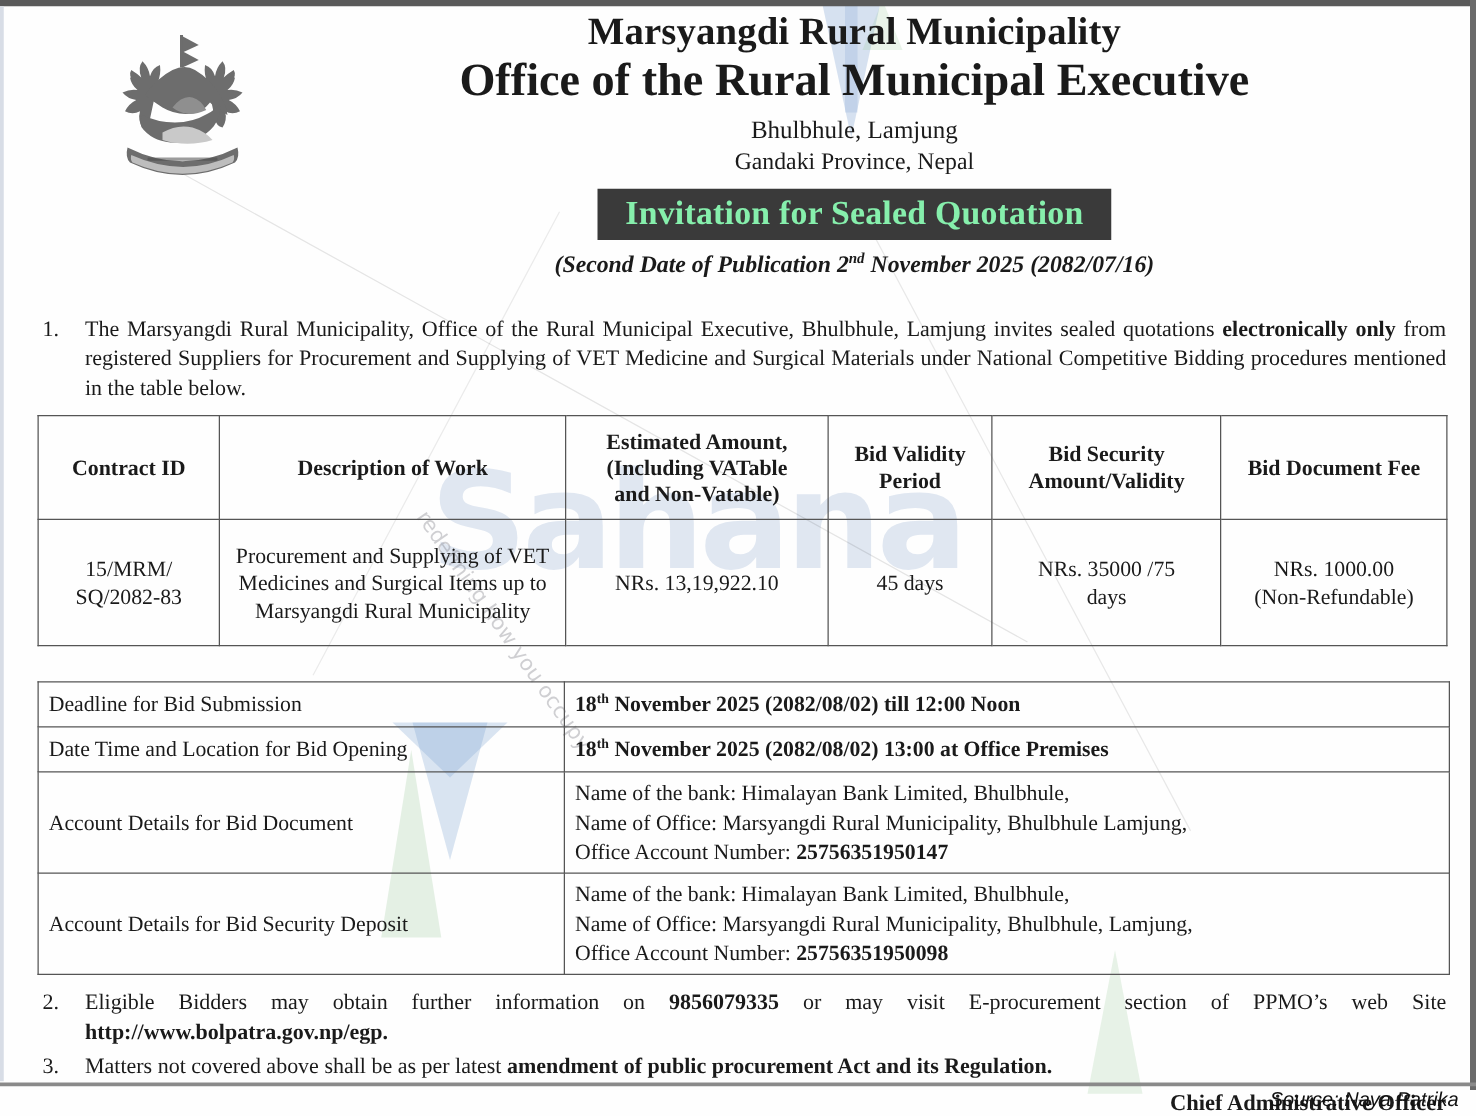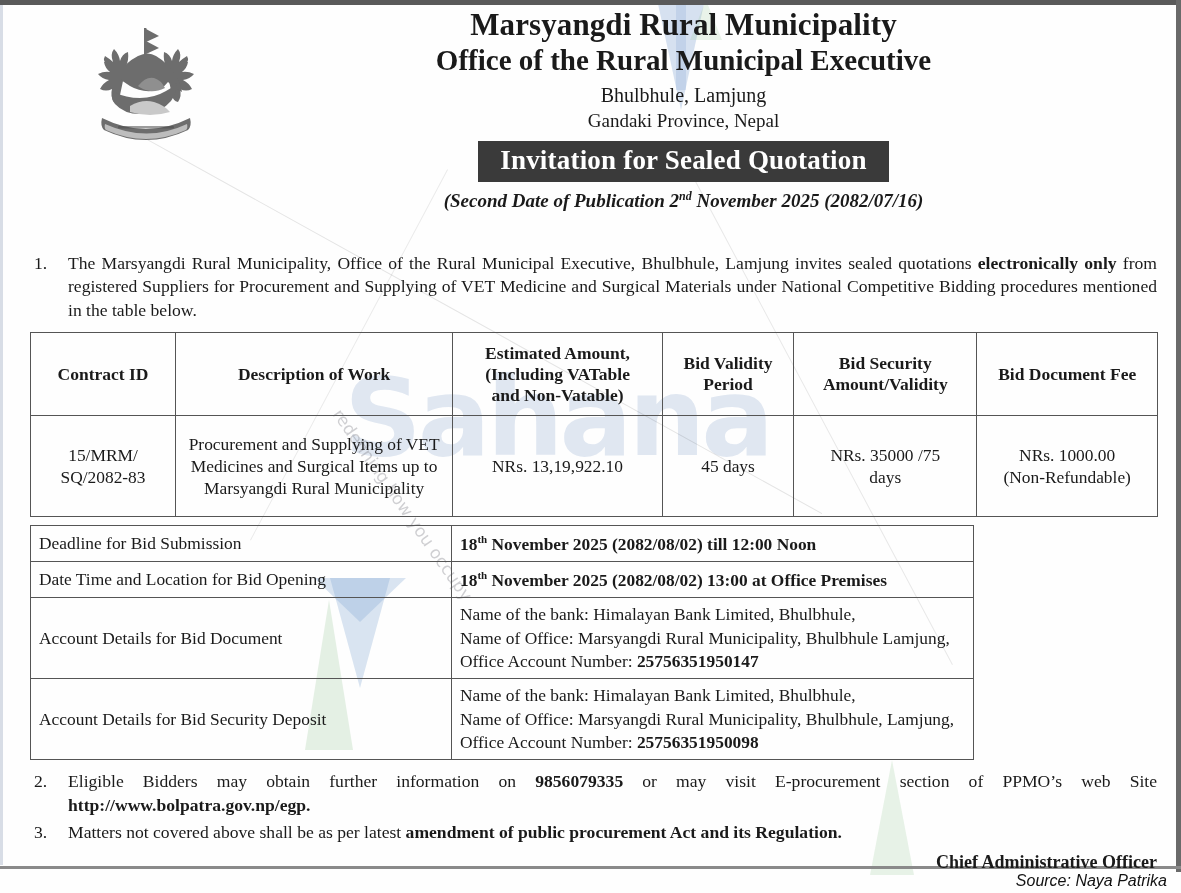--- a/index.html
+++ b/index.html
@@ -185,37 +185,37 @@
     margin-right: 40px;
     text-align: center;
   }
   .org-line-1 {
     font-size: 31px;
     font-weight: bold;
     line-height: 1.12;
     letter-spacing: 0.1px;
   }
   .org-line-2 {
-    font-size: 29px;
+    font-size: 37px;
     font-weight: bold;
     line-height: 1.2;
   }
   .addr-1 {
     font-size: 20px;
     line-height: 1.35;
     margin-top: 4px;
   }
   .addr-2 {
     font-size: 19px;
     line-height: 1.3;
   }
   .title-bar {
     display: inline-block;
     background: #3a3a3a;
-    color: #ffffff;
+    color: #86efac;
     font-size: 27px;
     font-weight: bold;
     padding: 4px 22px 6px 22px;
     margin-top: 8px;
     letter-spacing: 0.2px;
   }
   .pub-date {
     font-size: 19px;
     font-weight: bold;
     margin-top: 7px;
@@ -268,22 +268,22 @@
     height: 92px;
   }
   .c-id    { width: 142px; }
   .c-desc  { width: 288px; }
   .c-est   { width: 212px; }
   .c-bvp   { width: 128px; }
   .c-bsa   { width: 178px; }
   .c-bdf   { width: 180px; }
 
   .tbl-det {
-    margin: 8px 0 0 30px;
-    width: 944px;
+    margin: 28px 0 0 30px;
+    width: 1130px;
     border: 1.6px solid #555;
   }
   .tbl-det td {
     border: 1.3px solid #555;
     padding: 5px 8px;
     vertical-align: middle;
     font-size: 17.4px;
     line-height: 1.33;
   }
   .tbl-det td.lbl { width: 404px; }

